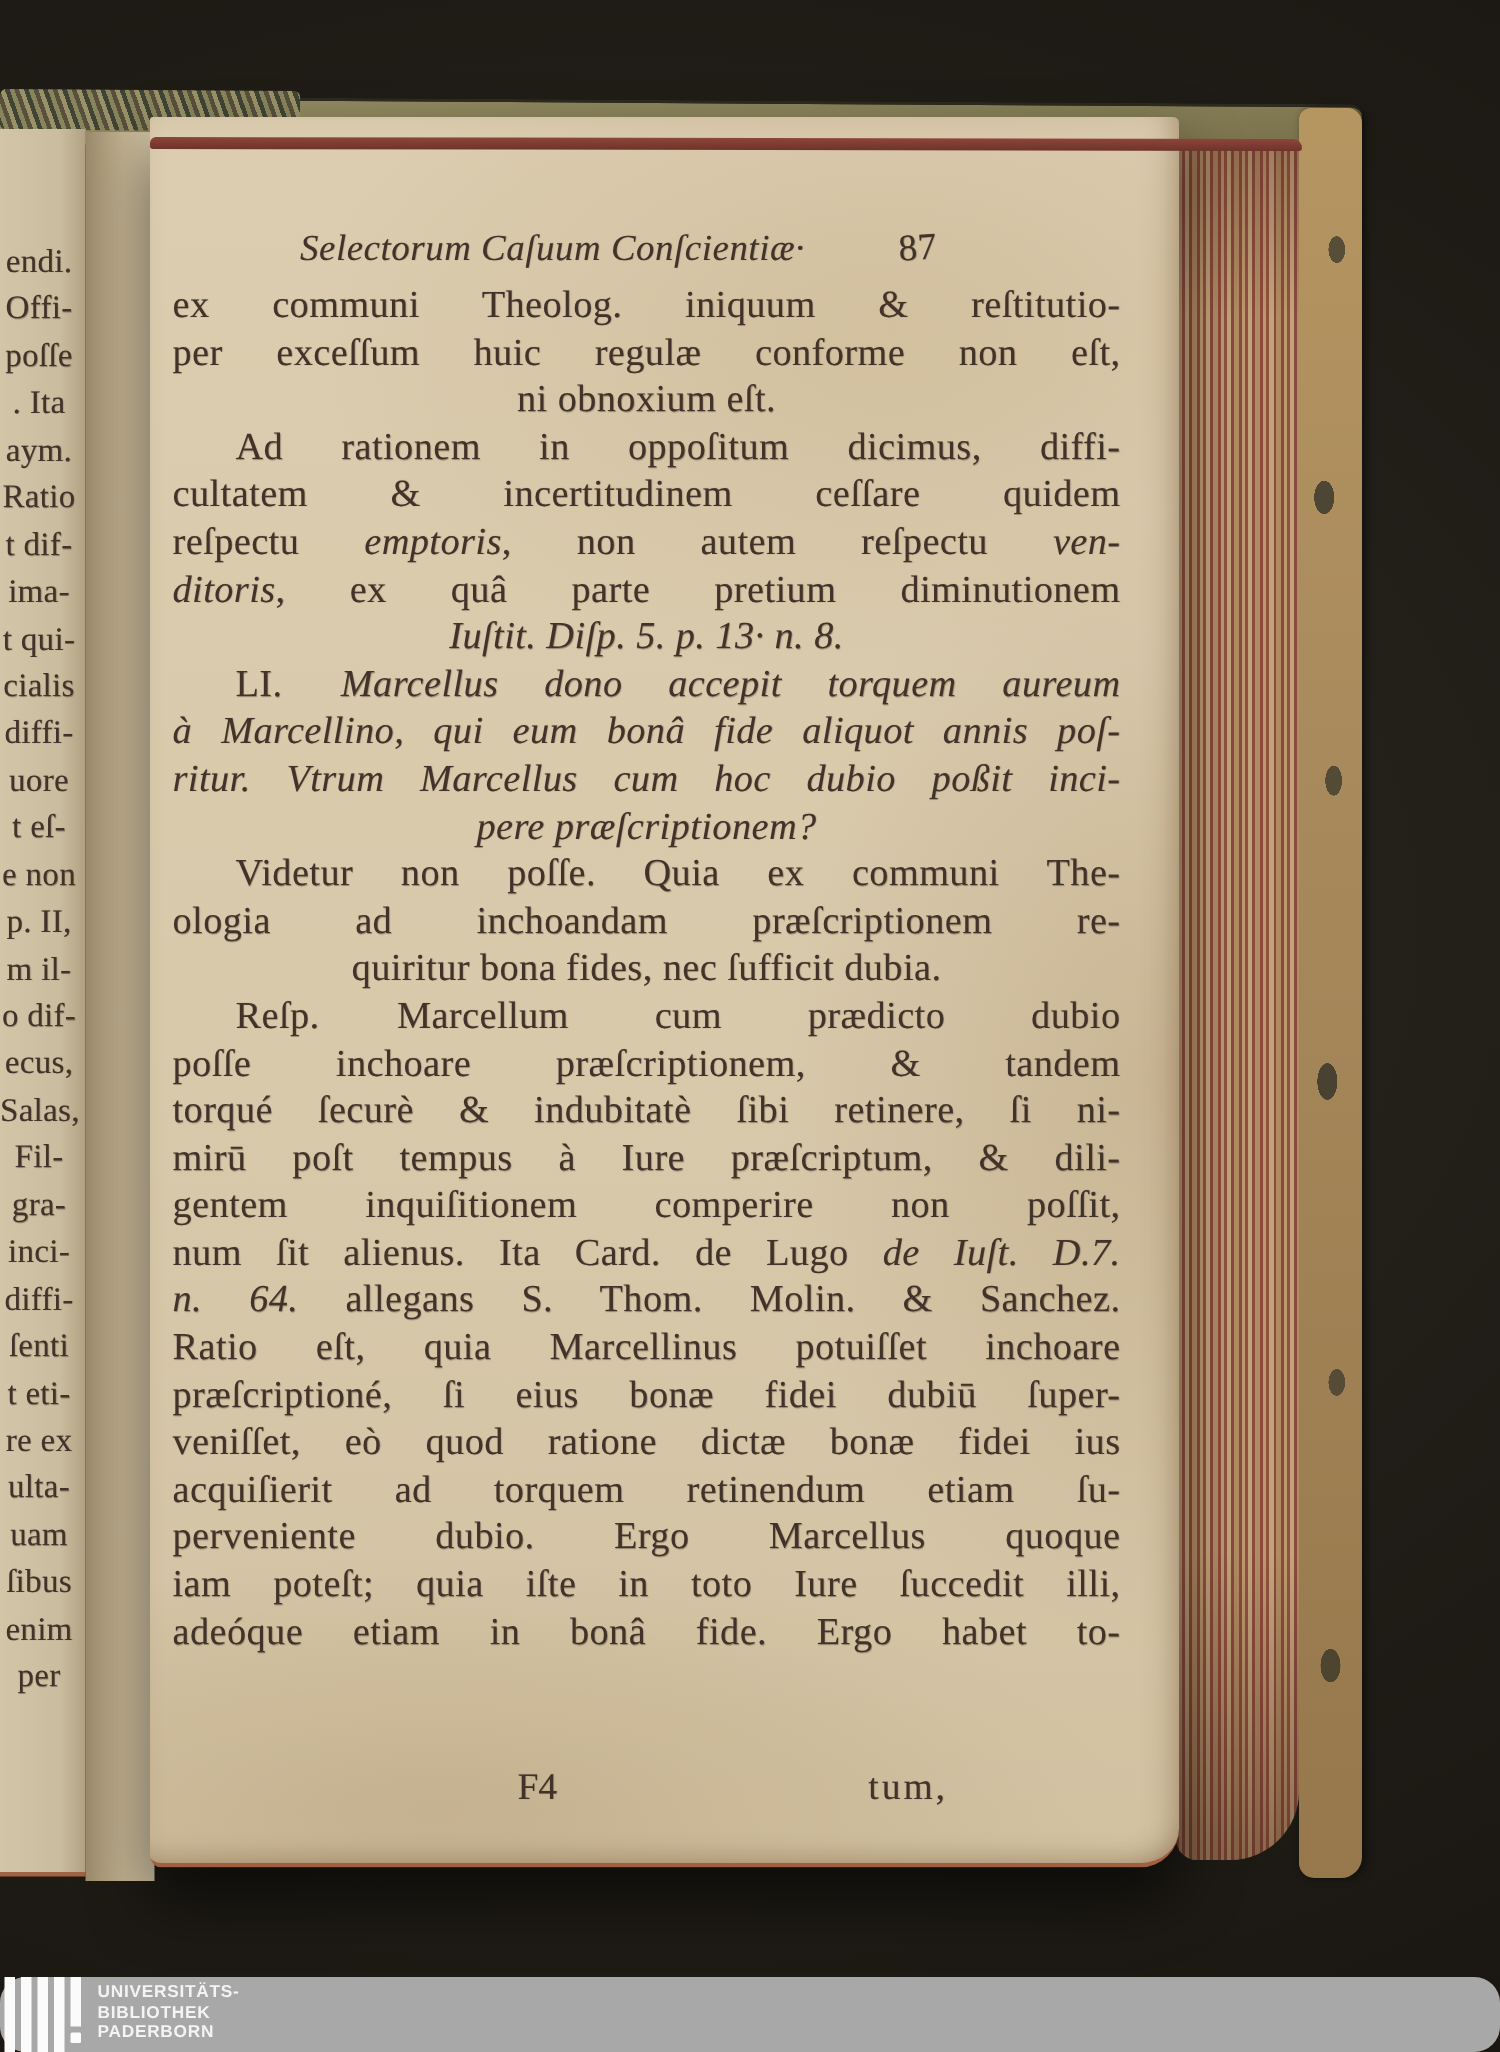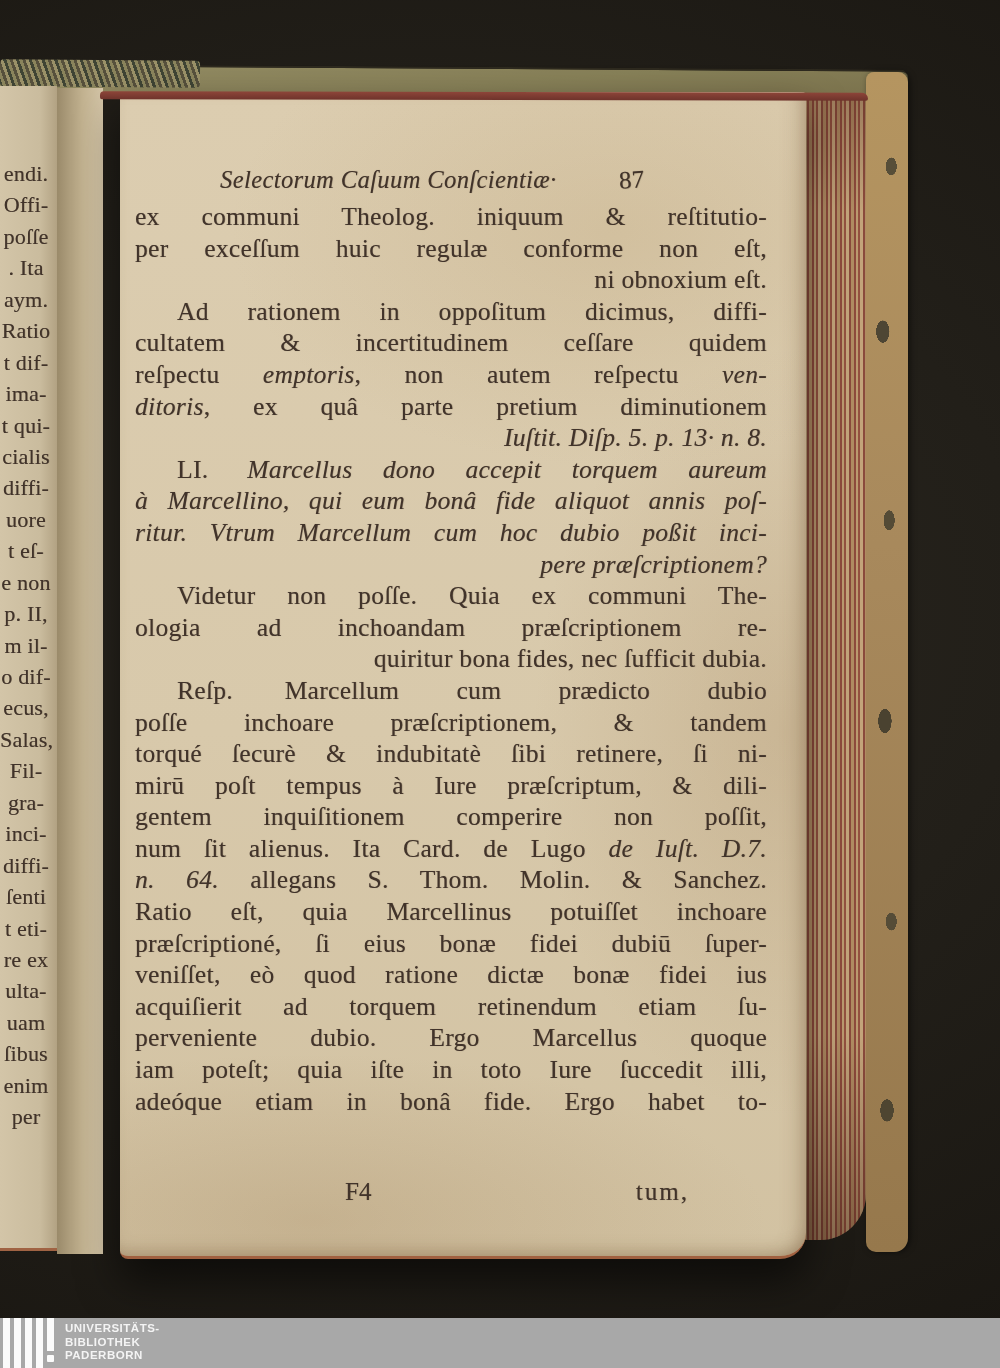--- a/index.html
+++ b/index.html
@@ -28,55 +28,55 @@
   .fore-edge{position:absolute;left:784px;top:98px;width:82px;height:1142px;z-index:2;
             background:repeating-linear-gradient(90deg,#8d4a3c 0 2px,#bb9a6f 2px 4px,#93503f 4px 6px,#c3a47a 6px 9px,#8a4a3c 9px 11px,#b08c62 11px 14px);
             border-radius:0 4px 46px 14px;}
   .fore-edge::after{content:"";position:absolute;inset:0;border-radius:inherit;
             background:linear-gradient(to bottom,rgba(70,35,25,.30),rgba(0,0,0,0) 10%,rgba(0,0,0,0) 82%,rgba(60,30,20,.40));}
   .left-page{position:absolute;left:0;top:86px;width:57px;height:1162px;z-index:2;
             background:linear-gradient(to right,#d3c5a8 0%,#cabc9e 70%,#b2a283 100%);
             border-bottom:3px solid #a06343;overflow:hidden;}
   .gutter{position:absolute;left:57px;top:88px;width:46px;height:1166px;z-index:2;
             background:linear-gradient(to right,#9a8a6a 0%,#c2b290 55%,#d5c6a8 100%);}
-  .main-page{position:absolute;left:100px;top:92px;width:686px;height:1164px;z-index:3;
+  .main-page{position:absolute;left:100px;top:78px;width:686px;height:1164px;z-index:3;
             background:
               radial-gradient(620px 380px at 72% 12%, rgba(186,160,116,.28), rgba(0,0,0,0) 62%),
               radial-gradient(420px 640px at 97% 55%, rgba(168,138,98,.30), rgba(0,0,0,0) 60%),
               radial-gradient(760px 280px at 28% 97%, rgba(158,128,88,.26), rgba(0,0,0,0) 60%),
               linear-gradient(#dccdb0 0%,#d8c9ab 55%,#d2c2a2 100%);
             border-radius:2px 4px 26px 8px;
             border-bottom:3px solid #a06040;
-            box-shadow:0 22px 40px rgba(0,0,0,.55), inset -14px 0 22px -12px rgba(110,80,50,.45), inset 0 -12px 18px -10px rgba(110,80,50,.35);margin-left:20px;}
+            box-shadow:0 22px 40px rgba(0,0,0,.55), inset -14px 0 22px -12px rgba(110,80,50,.45), inset 0 -12px 18px -10px rgba(110,80,50,.35);}
   .red-top-line{position:absolute;left:100px;top:92px;width:768px;height:8px;z-index:4;
             background:linear-gradient(#8d4539,#6e332b);border-radius:4px 6px 2px 2px;
             transform:rotate(.1deg);}
   
   .text-block{position:absolute;left:15px;top:74px;width:632px;color:#41332a;
             font-size:25.5px;letter-spacing:.3px;
             text-shadow:.4px .4px .7px rgba(58,44,30,.45);}
   .page-header{display:flex;align-items:baseline;padding-left:85px;padding-right:122px;height:35px;}
   .title{font-style:italic;font-size:24.5px;letter-spacing:.4px;}
   .pagenum{margin-left:auto;font-size:25px;transform:rotate(-4deg);}
   .line{line-height:31.6px;height:31.6px;overflow:visible;}
   .just{text-align:justify;text-align-last:justify;}
-  .left{text-align:right;}
+  .left{text-align:center;}
   .ind{padding-left:42px;}
   .it{font-style:italic;}
   .page-footer{position:absolute;left:115px;top:1178px;width:632px;display:flex;z-index:5;
             color:#41332a;font-size:25px;text-shadow:.4px .4px .7px rgba(58,44,30,.45);gap:33px;}
   .sig{margin-left:230px;}
-  .catchword{margin-left:auto;margin-right:58px;letter-spacing:2px;}
+  .catchword{margin-left:auto;margin-right:115px;letter-spacing:2px;}
   
   .frag-col{padding-top:72px;text-align:right;padding-right:5px;color:#41332a;
             font-size:22px;letter-spacing:.2px;text-shadow:.4px .4px .6px rgba(58,44,30,.45);}
   .frag-line{line-height:31.45px;height:31.45px;white-space:nowrap;text-align:center;}
   
   .banner{position:absolute;left:0;bottom:0;width:1000px;height:50px;background:#a8a8a8;z-index:10;
-            display:flex;align-items:stretch;font-family:"Liberation Sans","DejaVu Sans",sans-serif;}
+            display:flex;align-items:stretch;font-family:"Liberation Sans","DejaVu Sans",sans-serif;border-radius:17px;}
   .bars{display:flex;gap:4px;padding-left:3px;height:100%;}
   .bar{width:7px;background:#fbfbfb;}
   .bar-excl{width:7px;display:flex;flex-direction:column;}
   .bar-excl .shaft{height:33px;background:#fbfbfb;}
   .bar-excl .dot{height:7px;margin-top:4px;background:#fbfbfb;border-radius:1px;}
   .logo-text{margin-left:11px;padding-top:4px;color:#f4f4f4;font-weight:bold;
             font-size:11.5px;line-height:13.5px;letter-spacing:.5px;}
 </style>
 </head>
 <body>
@@ -136,21 +136,21 @@
           <div class="line just"><span>ex communi Theolog. iniquum &amp; reſtitutio-</span></div>
           <div class="line just"><span>per exceſſum huic regulæ conforme non eſt,</span></div>
           <div class="line left"><span>ni obnoxium eſt.</span></div>
           <div class="line just ind"><span>Ad rationem in oppoſitum dicimus, diffi-</span></div>
           <div class="line just"><span>cultatem &amp; incertitudinem ceſſare quidem</span></div>
           <div class="line just"><span>reſpectu </span><span class="it">emptoris</span><span>, non autem reſpectu </span><span class="it">ven-</span></div>
           <div class="line just"><span class="it">ditoris</span><span>, ex quâ parte pretium diminutionem</span></div>
           <div class="line left"><span class="it">Iuſtit. Diſp. 5. p. 13· n. 8.</span></div>
           <div class="line just ind"><span>LI.  </span><span class="it">Marcellus dono accepit torquem aureum</span></div>
           <div class="line just"><span class="it">à Marcellino, qui eum bonâ fide aliquot annis poſ-</span></div>
-          <div class="line just"><span class="it">ritur. Vtrum Marcellum cum hoc dubio poßit inci-</span></div>
+          <div class="line just"><span class="it">ritur. Vtrum Marcellus cum hoc dubio poßit inci-</span></div>
           <div class="line left"><span class="it">pere præſcriptionem?</span></div>
           <div class="line just ind"><span>Videtur non poſſe. Quia ex communi The-</span></div>
           <div class="line just"><span>ologia ad inchoandam præſcriptionem re-</span></div>
           <div class="line left"><span>quiritur bona fides, nec ſufficit dubia.</span></div>
           <div class="line just ind"><span>Reſp.  Marcellum cum prædicto dubio</span></div>
           <div class="line just"><span>poſſe inchoare præſcriptionem, &amp; tandem</span></div>
           <div class="line just"><span>torqué ſecurè &amp; indubitatè ſibi retinere, ſi ni-</span></div>
           <div class="line just"><span>mirū poſt tempus à Iure præſcriptum, &amp; dili-</span></div>
           <div class="line just"><span>gentem inquiſitionem comperire non poſſit,</span></div>
           <div class="line just"><span>num ſit alienus. Ita Card. de Lugo </span><span class="it">de Iuſt. D.7.</span></div>

